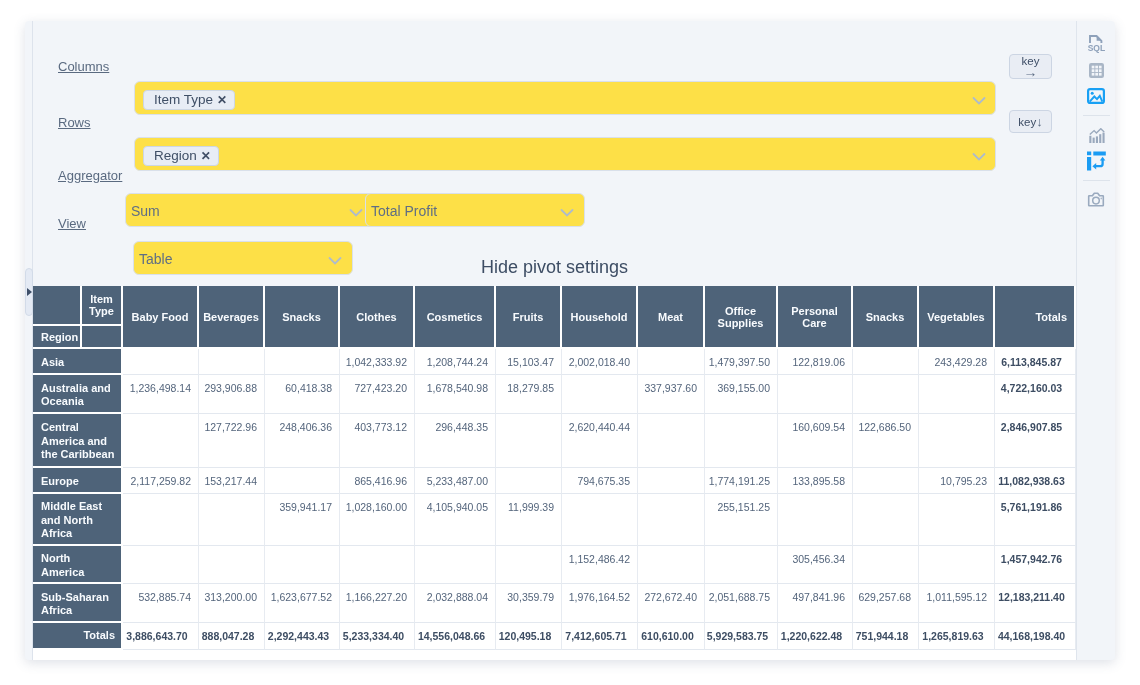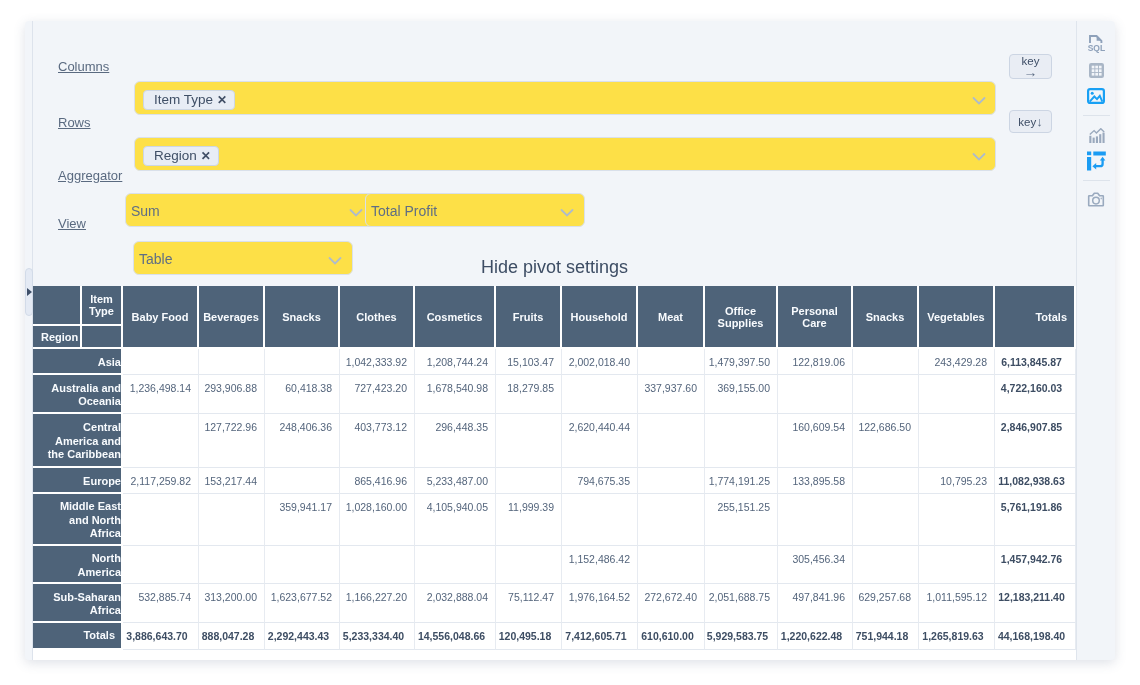--- a/index.html
+++ b/index.html
@@ -22,21 +22,21 @@
 .seltext { position:absolute; left:5px; top:9px; font-size:14px; color:#5f6e84; }
 .keybtn { position:absolute; left:984px; width:43px; background:#e9edf4; border:1px solid #ccd5e3; border-radius:4px; color:#3e4e66; text-align:center; }
 #hide { position:absolute; left:8px; top:236px; width:1043px; text-align:center; font-size:18px; color:#3d4d64; }
 
 #twrap { position:absolute; left:8px; top:265px; width:1043px; height:374px; background:#fff; }
 table.pvt { border-collapse:separate; border-spacing:0; table-layout:fixed; width:1042px; }
 .pvt th { background:#4e6379; color:#f8fbfe; font-size:11px; font-weight:bold; border-right:2px solid #fff; border-bottom:2px solid #fff; padding:0; }
 .pvt td { font-size:10.5px; color:#54657c; text-align:right; vertical-align:top; padding:7px 7px 0 0; border-right:1px solid #e7ebf1; border-bottom:1px solid #e3e8ef; background:#fff; }
 .pvt .chdr { vertical-align:middle; text-align:center; }
 .pvt .corner {}
-.pvt .rowhdr { text-align:right; vertical-align:middle; padding:3px 0 0 8px; line-height:13.5px; }
+.pvt .rowhdr { text-align:left; vertical-align:middle; padding:3px 0 0 8px; line-height:13.5px; }
 .pvt .reglbl { text-align:left; vertical-align:middle; padding-left:8px; }
 .pvt .tot { font-weight:bold; color:#3d4d63;text-align:center; }
 .pvt .totrow-hdr { text-align:right; vertical-align:middle; padding-right:6px; padding-bottom:2px; }
 </style>
 </head>
 <body>
 <div id="card">
   <div id="lrail-border"></div>
   <div id="handle"></div>
   <div id="handle-tri"></div>
@@ -224,21 +224,21 @@
             <td></td>
             <td class="tot">1,457,942.76</td>
   </tr>
   <tr style="height:39px">
     <th class="rowhdr" colspan="2">Sub-Saharan<br>Africa</th>
     <td>532,885.74</td>
             <td>313,200.00</td>
             <td>1,623,677.52</td>
             <td>1,166,227.20</td>
             <td>2,032,888.04</td>
-            <td>75,112.47</td>
+            <td>30,359.79</td>
             <td>1,976,164.52</td>
             <td>272,672.40</td>
             <td>2,051,688.75</td>
             <td>497,841.96</td>
             <td>629,257.68</td>
             <td>1,011,595.12</td>
             <td class="tot">12,183,211.40</td>
   </tr>
   <tr style="height:27px">
     <th class="totrow-hdr" colspan="2">Totals</th>

